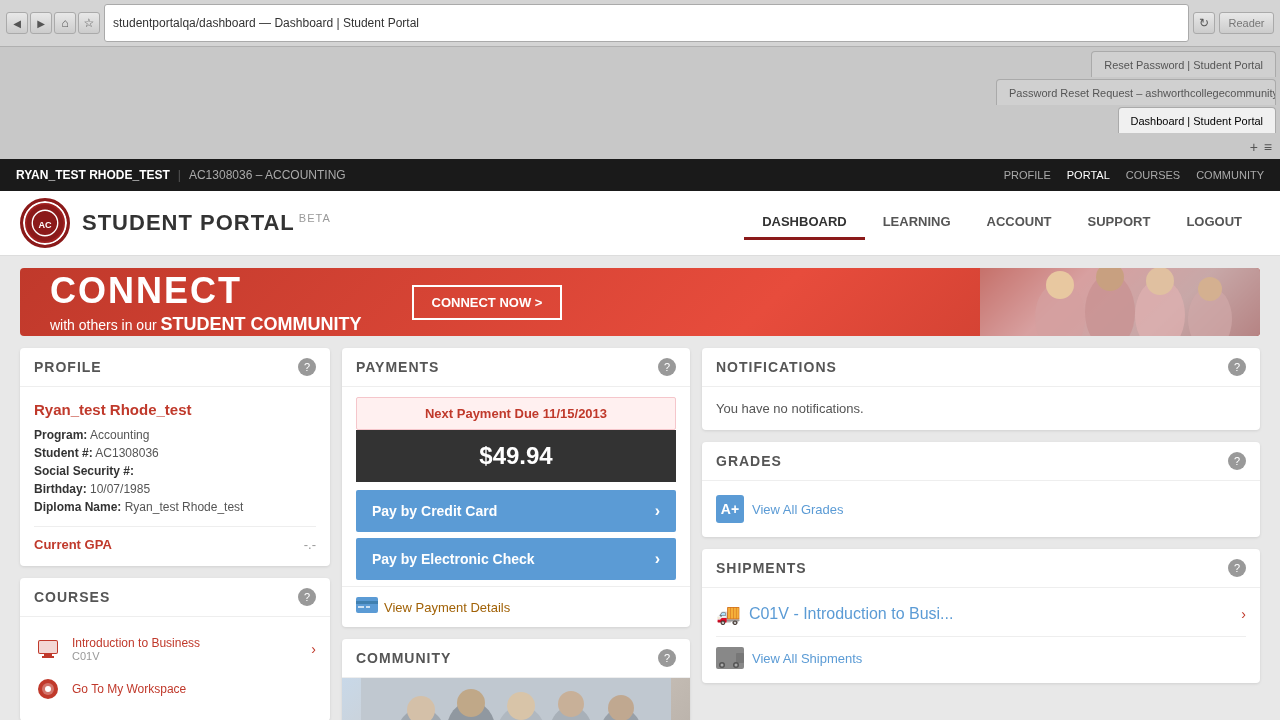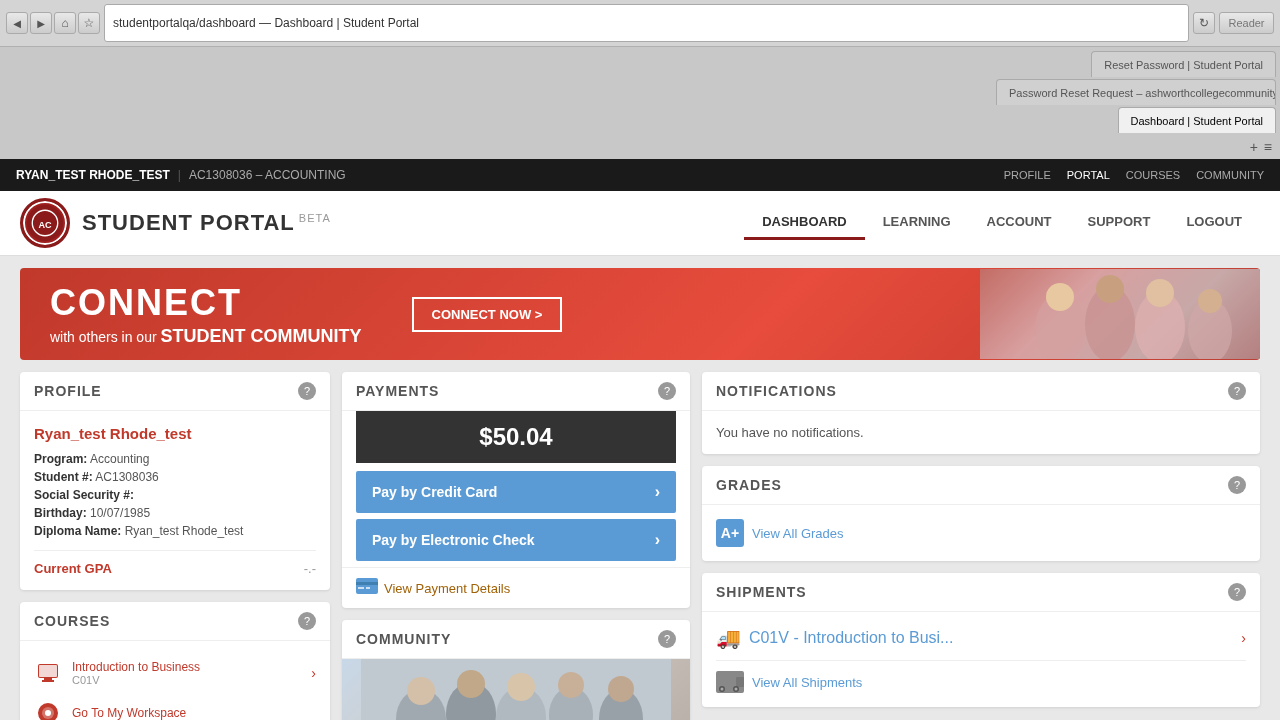--- a/index.html
+++ b/index.html
@@ -35,21 +35,21 @@
     .site-header { background: white; display: flex; align-items: center; padding: 8px 20px; border-bottom: 1px solid #ddd; height: 65px; }
     .logo-area { display: flex; align-items: center; gap: 12px; }
     .logo-circle { width: 50px; height: 50px; border-radius: 50%; background: #8b1a1a; border: 3px solid #8b1a1a; display: flex; align-items: center; justify-content: center; overflow: hidden; }
     .logo-inner { width: 44px; height: 44px; border-radius: 50%; background: #a02020; border: 2px solid #fff; display: flex; align-items: center; justify-content: center; }
     .logo-text-area { display: flex; flex-direction: column; }
     .main-nav { margin-left: auto; display: flex; gap: 0; }
     .nav-item { padding: 8px 18px; font-size: 13px; font-weight: bold; color: #555; text-decoration: none; cursor: pointer; border-bottom: 3px solid transparent; }
     .nav-item.active { color: #333; border-bottom: 3px solid #8b1a1a; }
 
     
-    .banner { background: linear-gradient(135deg, #c0392b 0%, #e74c3c 60%, #c0392b 100%); margin: 12px 20px; border-radius: 4px; display: flex; align-items: center; position: relative; overflow: hidden; height: 92px; }
+    .banner { background: linear-gradient(135deg, #c0392b 0%, #e74c3c 60%, #c0392b 100%); margin: 12px 20px; border-radius: 4px; display: flex; align-items: center; position: relative; overflow: hidden; height: 68px; }
     .banner-text { padding: 20px 30px; color: white; z-index: 1; }
     .banner-connect { font-size: 36px; font-weight: 900; letter-spacing: 2px; display: block; }
     .banner-sub { font-size: 14px; display: block; margin-top: 2px; }
     .banner-sub strong { font-size: 18px; font-weight: 900; text-transform: uppercase; }
     .banner-btn { margin-left: 20px; background: transparent; border: 2px solid white; color: white; padding: 8px 18px; font-size: 13px; font-weight: bold; cursor: pointer; white-space: nowrap; }
     .banner-image { position: absolute; right: 0; top: 0; bottom: 0; width: 280px; background: linear-gradient(to right, transparent, rgba(180,80,80,0.3)); display: flex; align-items: center; justify-content: center; overflow: hidden; }
     .banner-image-placeholder { width: 280px; height: 90px; background: linear-gradient(135deg, #c0392b, #e8a0a0, #c8b0b0, #a06060); }
 
     
     .main-content { display: flex; gap: 12px; padding: 0 20px; margin-top: 12px; }
@@ -303,21 +303,22 @@
     </div>
   </div>
 
   <div class="col-center">
 
     <div class="card payments-card">
       <div class="card-header">
         <span class="card-title">PAYMENTS</span>
         <div class="card-help">?</div>
       </div>
-      <div class="payment-amount">$50.04</div>
+      <div class="payment-due">Next Payment Due 11/15/2013</div>
+      <div class="payment-amount">$49.94</div>
       <div class="pay-btn credit">
         <span>Pay by Credit Card</span>
         <span class="arrow">›</span>
       </div>
       <div class="pay-btn echeck">
         <span>Pay by Electronic Check</span>
         <span class="arrow">›</span>
       </div>
       <div class="view-payment">
         <span class="payment-icon">

